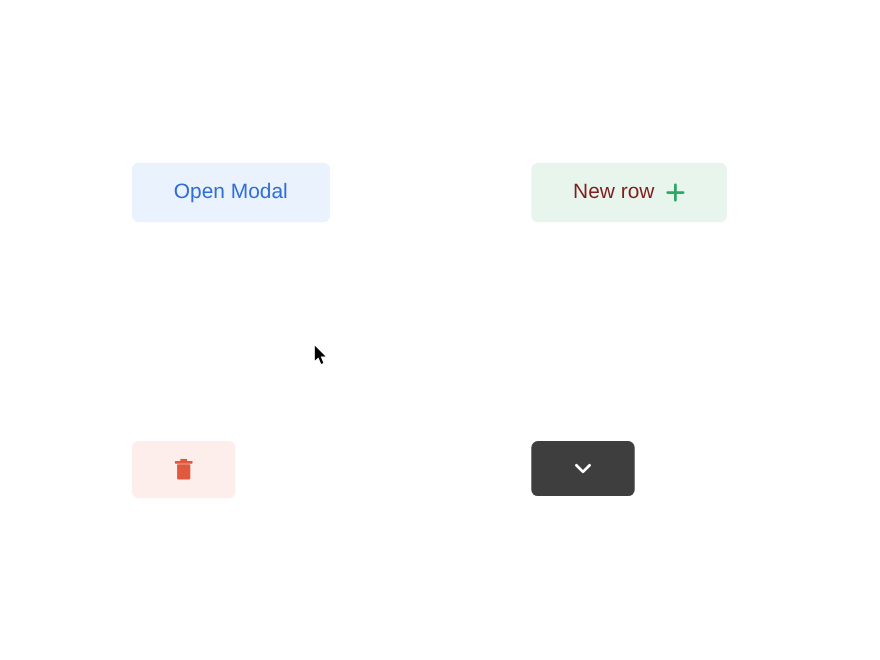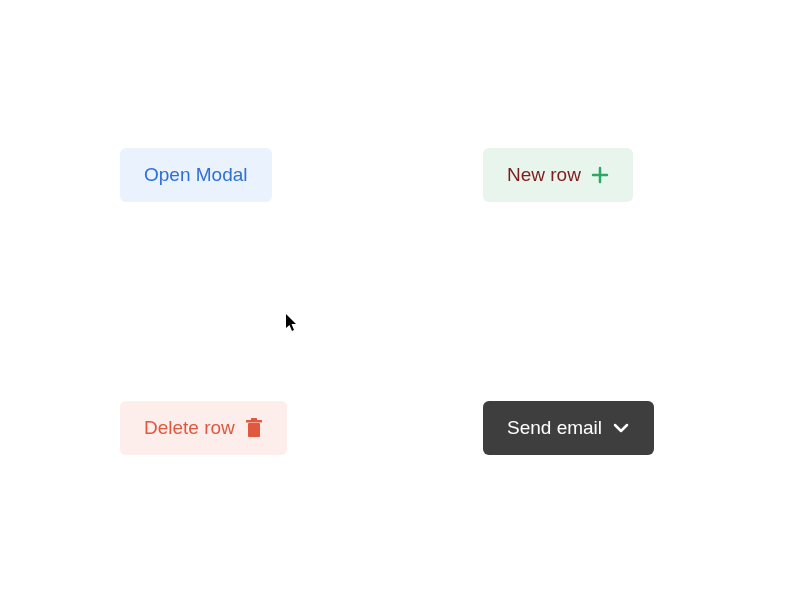--- a/index.html
+++ b/index.html
@@ -12,21 +12,21 @@
       height: 600px;
       background: #ffffff;
       font-family: -apple-system, BlinkMacSystemFont, 'Segoe UI', Roboto, sans-serif;
       position: relative;
     }
     .button {
       position: absolute;
       display: inline-flex;
       align-items: center;
       gap: 10px;
-      padding: 16px 24px;
+      padding: 16px 38px;
       border-radius: 6px;
       font-size: 19px;
       font-weight: 500;
       cursor: pointer;
       border: none;
     }
     .btn-open-modal {
       left: 120px;
       top: 148px;
       background: #e9f2fd;
@@ -72,32 +72,30 @@
 <button class="button btn-new-row">
   <span>New row</span>
   <span class="icon">
     <svg width="18" height="18" viewBox="0 0 18 18" fill="none">
       <path d="M9 2 L9 16 M2 9 L16 9" stroke="#2ca866" stroke-width="2.5" stroke-linecap="round"></path>
     </svg>
   </span>
 </button>
 
 <button class="button btn-delete-row">
-  <span>Delete row</span>
   <span class="icon">
     <svg width="18" height="20" viewBox="0 0 18 20" fill="#e0583d">
       <rect x="3" y="5" width="12" height="14" rx="1"></rect>
       <rect x="1" y="2" width="16" height="2.5" rx="0.5"></rect>
       <rect x="6" y="0" width="6" height="2.5" rx="0.5"></rect>
     </svg>
   </span>
 </button>
 
 <button class="button btn-send-email">
-  <span>Send email</span>
   <span class="icon">
     <svg width="18" height="18" viewBox="0 0 18 18" fill="none">
       <path d="M3 6 L9 12 L15 6" stroke="#ffffff" stroke-width="2.5" stroke-linecap="round" stroke-linejoin="round"></path>
     </svg>
   </span>
 </button>
 
 <div class="cursor">
   <svg width="14" height="18" viewBox="0 0 14 18">
     <path d="M0 0 L0 14 L3.5 11 L6 17 L8 16 L5.5 10 L10 10 Z" fill="#000000"></path>

